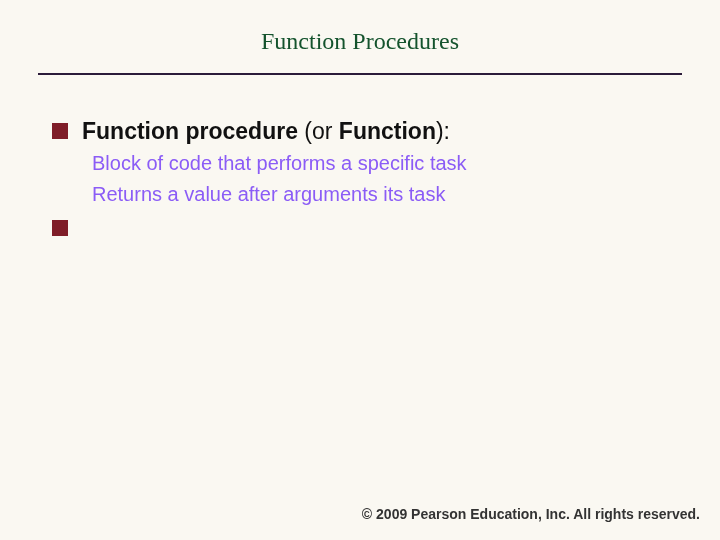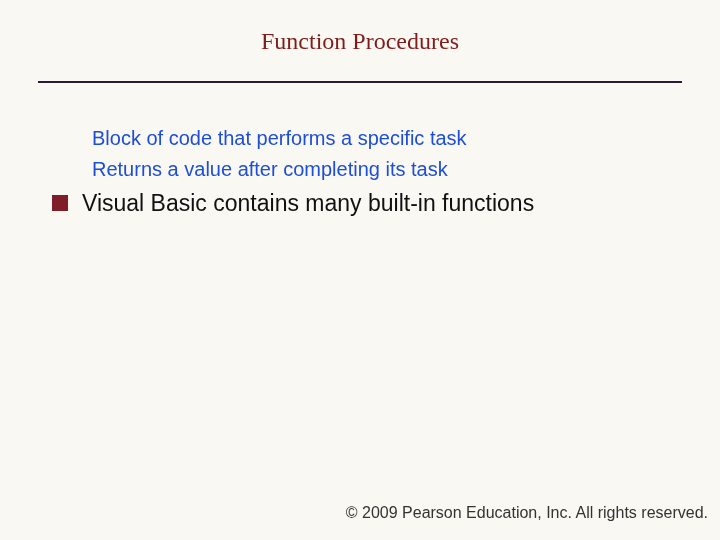--- a/index.html
+++ b/index.html
@@ -6,23 +6,23 @@
   html, body { width: 720px; height: 540px; }
   body {
     background: #faf8f2;
     font-family: Arial, Helvetica, sans-serif;
     position: relative;
     padding: 28px 38px 0 38px;
   }
   .title {
     font-family: Georgia, 'Times New Roman', serif;
     font-size: 24px;
-    color: #7f1d1d;
+    color: #14532d;
     text-align: center;
-    padding-bottom: 26px;
+    padding-bottom: 18px;
   }
   .rule {
     border: none;
     border-top: 2px solid #2b1b3a;
     margin-bottom: 42px;
   }
   .content { padding-left: 14px; }
   .row { display: flex; align-items: flex-start; margin-bottom: 2px; }
   .bullet {
     width: 16px; height: 16px;
@@ -33,49 +33,55 @@
   }
   .text {
     font-size: 23px;
     color: #111;
     line-height: 1.25;
   }
   .text .b { font-weight: bold; }
   .sub {
     padding-left: 40px;
     font-size: 20px;
-    color: #1d4ed8;
+    color: #8b5cf6;
     line-height: 1.35;
     margin-top: 4px;
   }
   .spacer { height: 6px; }
   .footer {
     position: absolute;
-    right: 12px;
+    right: 20px;
     bottom: 18px;
-    font-size: 16px;
+    font-size: 14px;
     color: #333;
+    font-weight: bold;
   }
 </style>
 </head>
 <body>
 
 <div class="title">Function Procedures</div>
 <hr class="rule">
 
 <div class="content">
 
+  <div class="row">
+    <div class="bullet"></div>
+    <div class="text">
+      <span class="b">Function procedure</span><span> (or </span><span class="b">Function</span><span>):</span>
+    </div>
+  </div>
 
   <div class="sub">Block of code that performs a specific task</div>
-  <div class="sub">Returns a value after completing its task</div>
+  <div class="sub">Returns a value after arguments its task</div>
 
   <div class="spacer"></div>
 
   <div class="row">
     <div class="bullet"></div>
-    <div class="text">Visual Basic contains many built-in functions</div>
   </div>
 
 
 
 </div>
 
 <div class="footer">© 2009 Pearson Education, Inc.  All rights reserved.</div>
 
 </body></html>

